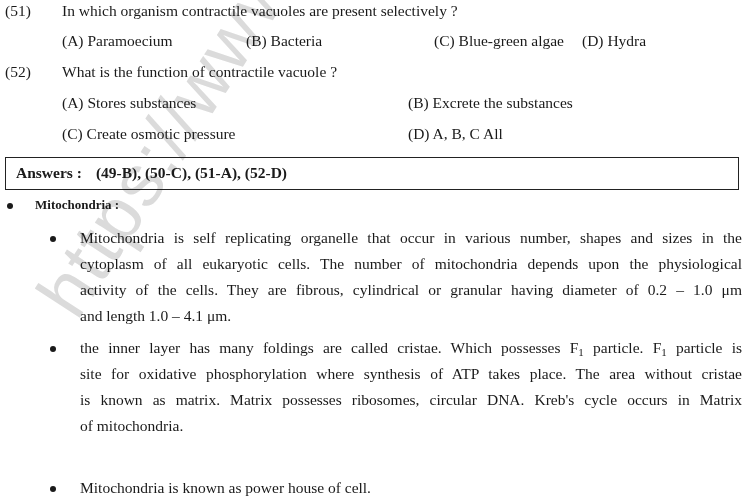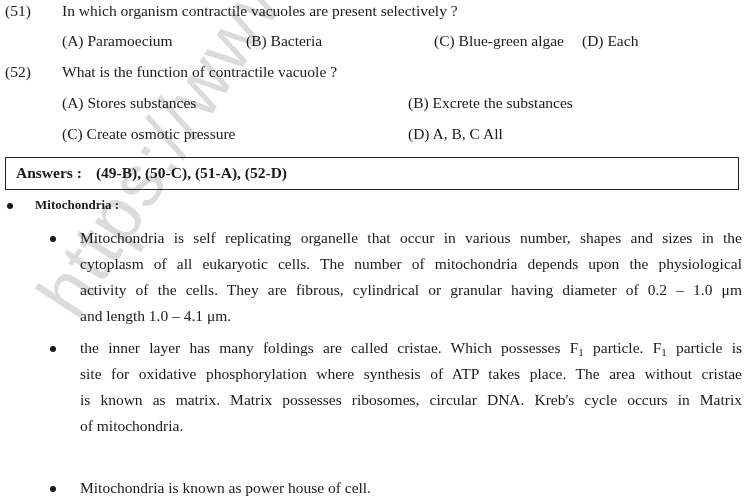--- a/index.html
+++ b/index.html
@@ -31,21 +31,21 @@
 <div class="watermark">https://www.st</div>
 
 <div class="fg">
 
   <span class="abs qnum" style="top:3px;">(51)</span>
   <span class="abs qtext" style="top:3px;">In which organism contractile vacuoles are present selectively ?</span>
 
   <span class="abs opt" style="left:62px; top:33px;"><span>(A)</span> <span>Paramoecium</span></span>
   <span class="abs opt" style="left:246px; top:33px;"><span>(B)</span> <span>Bacteria</span></span>
   <span class="abs opt" style="left:408px; top:33px;margin-left:26px;"><span>(C)</span> <span>Blue-green algae</span></span>
-  <span class="abs opt" style="left:582px; top:33px;"><span>(D)</span> <span>Each</span></span>
+  <span class="abs opt" style="left:582px; top:33px;"><span>(D)</span> <span>Hydra</span></span>
 
   <span class="abs qnum" style="top:64px;">(52)</span>
   <span class="abs qtext" style="top:64px;">What is the function of contractile vacuole ?</span>
 
   <span class="abs opt" style="left:62px; top:95px;"><span>(A)</span> <span>Stores substances</span></span>
   <span class="abs opt" style="left:408px; top:95px;"><span>(B)</span> <span>Excrete the substances</span></span>
   <span class="abs opt" style="left:62px; top:126px;"><span>(C)</span> <span>Create osmotic pressure</span></span>
   <span class="abs opt" style="left:408px; top:126px;"><span>(D)</span> <span>A, B, C All</span></span>
 
   <div class="ans-box">

